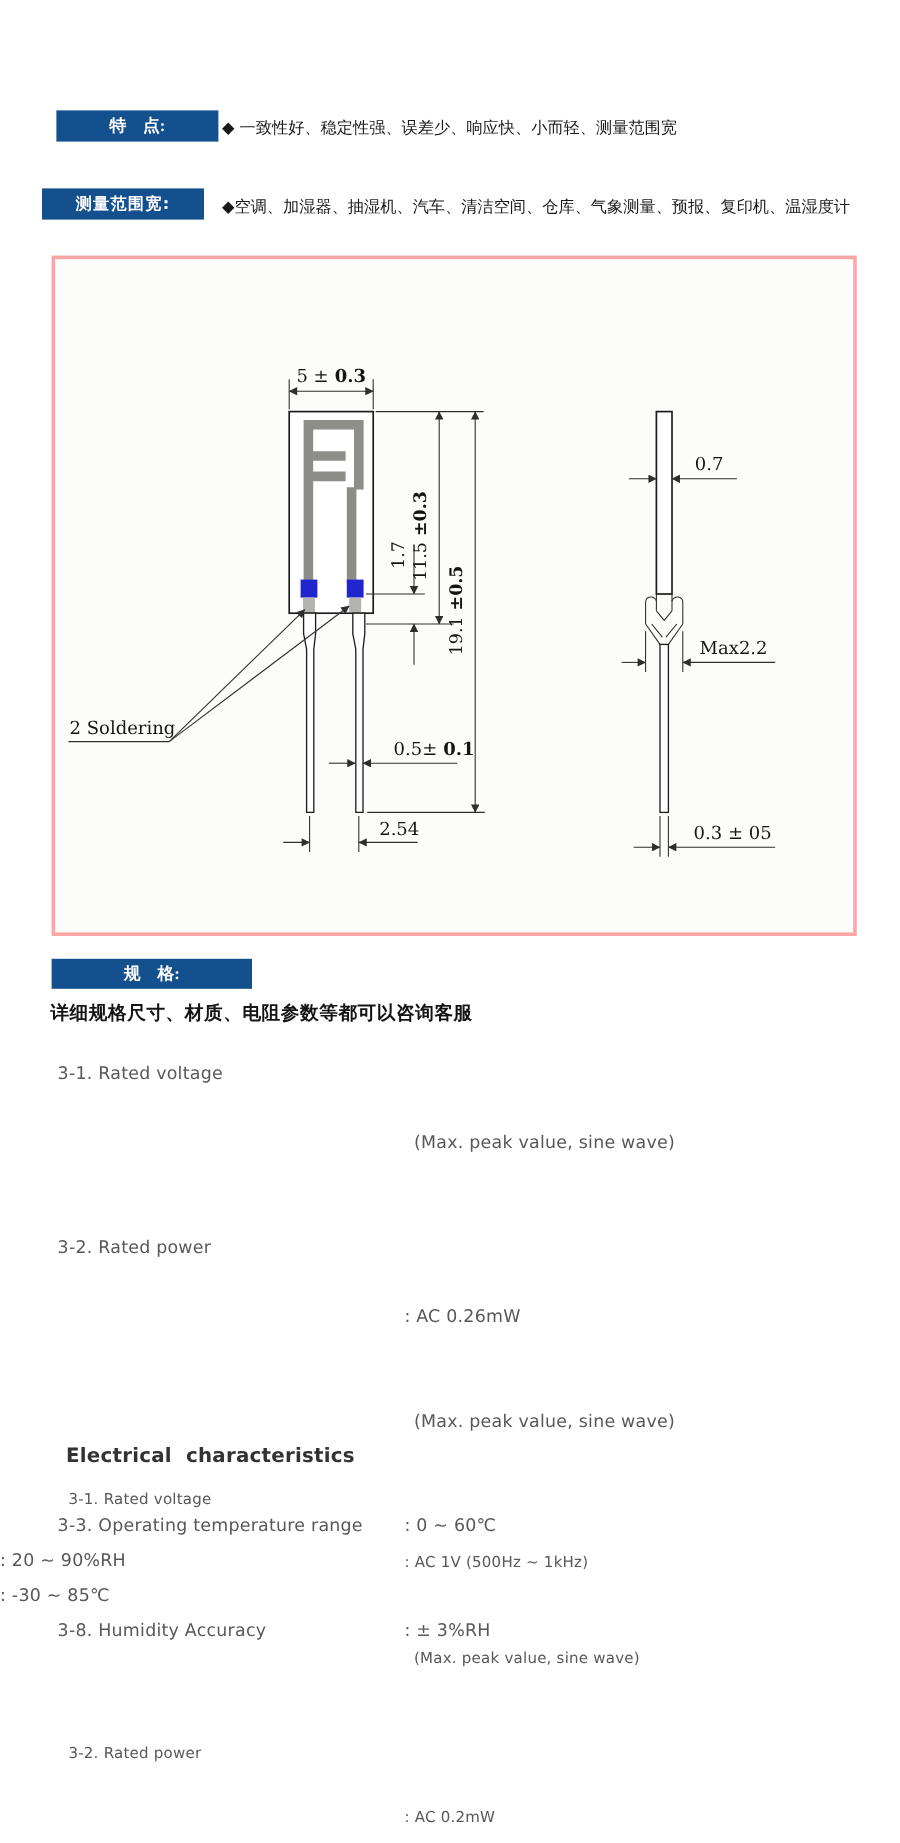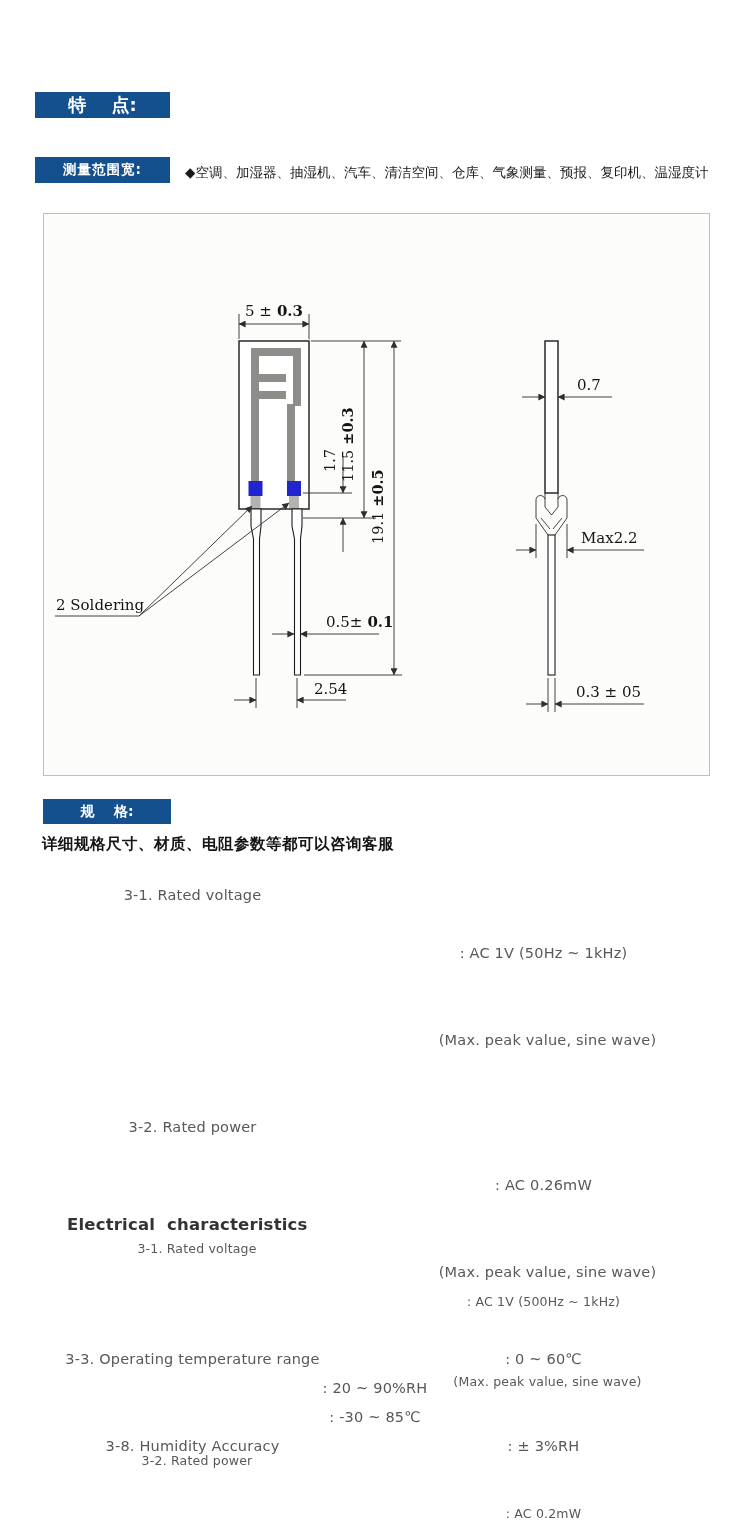--- a/index.html
+++ b/index.html
@@ -5,64 +5,65 @@
   html,body{margin:0;padding:0;background:#ffffff;}
   .page{position:relative;width:750px;height:1536px;background:#ffffff;overflow:hidden;
         font-family:"DejaVu Sans","Liberation Sans",sans-serif;color:#1a1a1a;}
 
   .title-row{position:absolute;left:30px;top:50px;font-family:"DejaVu Serif","Liberation Serif",serif;
              font-weight:bold;font-size:20px;color:#14141c;letter-spacing:5px;white-space:pre;}
   .title-bullet{color:#1a4e94;letter-spacing:0;margin-right:3px;font-size:21px;}
 
   .badge{position:absolute;background:#15508e;color:#ffffff;font-weight:bold;
          display:flex;align-items:center;justify-content:center;white-space:pre;}
-  .badge-feature{left:35px;top:92px;width:135px;height:26px;font-size:18px;}
+  .badge-feature{left:47px;top:92px;width:135px;height:26px;font-size:14px;font-family:Liberation Serif, serif;}
   .badge-app{left:35px;top:157px;width:135px;height:26px;font-size:13.5px;letter-spacing:1px;}
-  .badge-spec{left:43px;top:799px;width:128px;height:25px;font-size:14px;}
+  .badge-spec{left:43px;top:799px;width:167px;height:25px;font-size:14px;font-family:Liberation Serif, serif;}
 
   .plain-line{position:absolute;font-size:13.5px;color:#191919;white-space:pre;}
   .feature-line{left:185px;top:98px;}
   .app-line{left:185px;top:164px;}
 
   .diagram-box{position:absolute;left:43px;top:213px;width:665px;height:561px;
-               border:1px solid #fca5a5;background:#fcfcfa;text-decoration:underline;}
+               border:3px solid #fca5a5;background:#fcfcfa;text-decoration:underline;}
   .diagram-box svg{display:block;width:665px;height:561px;}
 
   .spec-note{position:absolute;left:42px;top:834px;font-size:15.5px;font-weight:600;
              color:#141414;letter-spacing:0.5px;white-space:pre;text-align:right;}
 
-  .spec-list{position:absolute;left:0;width:750px;color:#58585a;text-align:center;}
+  .spec-list{position:absolute;left:0;width:750px;color:#58585a;}
   .list1{top:881px;font-size:14.5px;line-height:29px;letter-spacing:0.2px;}
   .list2{top:1236px;font-size:12.5px;line-height:26.5px;letter-spacing:0.2px;}
   .srow{display:flex;align-items:flex-start;}
   .slabel{flex:none;width:337px;box-sizing:border-box;white-space:pre;}
   .list1 .slabel{padding-left:48px;}
   .list2 .slabel{padding-left:57px;}
   .sval{flex:1;white-space:pre;}
   .sval2{padding-left:8px;white-space:pre;}
 
-  .elec-heading{position:absolute;left:55px;top:1203px;margin:12px;font-size:16.5px;font-weight:bold;
+  .elec-heading{position:absolute;left:55px;top:1203px;margin:0;font-size:16.5px;font-weight:bold;
                 color:#333333;letter-spacing:0.2px;white-space:pre;}
 
   
   .ol{fill:#ffffff;stroke:#1c1c1c;stroke-width:1.4;}
   .leg{fill:#ffffff;stroke:#1c1c1c;stroke-width:1.1;}
   .elec{fill:none;stroke:#8d8d8a;stroke-width:8;}
   .dl{stroke:#2e2e2e;stroke-width:0.9;fill:none;}
   .dtext{font-family:"DejaVu Serif","Liberation Serif",serif;font-size:15px;fill:#141414;}
   .dtext-sm{font-family:"DejaVu Serif","Liberation Serif",serif;font-size:14.5px;fill:#141414;}
   .bold{font-weight:bold;}
 </style>
 </head>
 <body>
 
 <div class="page">
 
 
   <div class="badge badge-feature">特    点:</div>
+  <div class="plain-line feature-line">◆ 一致性好、稳定性强、误差少、响应快、小而轻、测量范围宽</div>
 
   <div class="badge badge-app">测量范围宽:</div>
   <div class="plain-line app-line">◆空调、加湿器、抽湿机、汽车、清洁空间、仓库、气象测量、预报、复印机、温湿度计</div>
 
   <div class="diagram-box">
     <svg viewBox="0 0 665 561">
       <defs>
         <marker id="arr" viewBox="0 0 10 10" refX="9.5" refY="5" markerWidth="9" markerHeight="7" orient="auto-start-reverse" markerUnits="userSpaceOnUse">
           <path d="M0 0 L10 5 L0 10 Z" fill="#2e2e2e"></path>
         </marker>
@@ -179,21 +180,20 @@
     </svg>
   </div>
 
   <div class="badge badge-spec">规    格:</div>
   <div class="spec-note">详细规格尺寸、材质、电阻参数等都可以咨询客服</div>
 
   <div class="spec-list list1">
     <div class="srow">
       <div class="slabel">3-1. Rated voltage</div>
       <div class="sval">
-        <div>: AC 1V (50Hz ~ 1kHz)</div>
         <div class="sval2">(Max. peak value, sine wave)</div>
       </div>
     </div>
     <div class="srow">
       <div class="slabel">3-2. Rated power</div>
       <div class="sval">
         <div>: AC 0.26mW</div>
         <div class="sval2">(Max. peak value, sine wave)</div>
       </div>
     </div>

